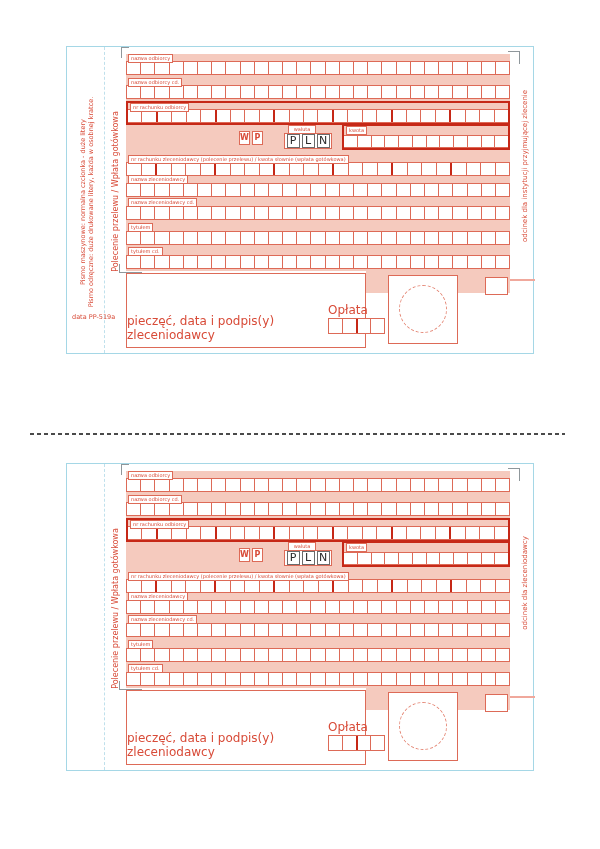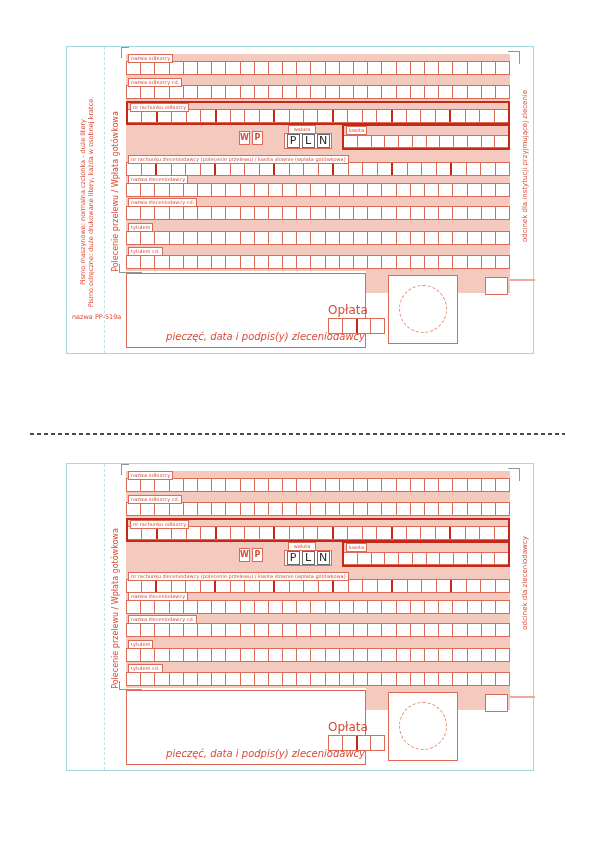--- a/index.html
+++ b/index.html
@@ -40,22 +40,22 @@
           color:var(--text-red);font-weight:bold;font-size:8px;line-height:12px;text-align:center;}
   .waluta-chip{left:162px;top:71px;width:28px;text-align:center;}
   .pln{position:absolute;left:158px;top:79px;width:48px;height:16px;background:#fff;
        border:1px solid var(--line-red);display:flex;gap:2px;align-items:center;justify-content:center;}
   .plncell{width:13px;height:14px;border:1px solid #6b6b6b;background:#fff;color:var(--value-dark);
            font-size:11px;line-height:12px;text-align:center;}
   
   .band{position:absolute;left:299px;top:224px;width:144px;height:22px;background:var(--form-pink);}
   .sig-box{position:absolute;left:59px;top:226px;width:240px;height:75px;background:#fff;
            border:1px solid var(--line-red);}
-  .sig-box span{position:absolute;bottom:5px;left:0;width:100%;text-align:right;
-                font-size:10px;color:var(--text-red);font-style:italic;}
+  .sig-box span{position:absolute;bottom:5px;left:0;width:100%;text-align:left;
+                font-size:12px;color:var(--text-red);}
   .fee-label{position:absolute;left:261px;top:256px;font-size:12px;color:var(--text-red);}
   .fee-cells{left:261px;top:271px;width:57px;height:16px;}
   .stamp-box{position:absolute;left:321px;top:228px;width:70px;height:69px;background:#fff;
              border:1px solid var(--line-red);}
   .stamp-circle{position:absolute;left:10px;top:9px;width:48px;height:48px;border-radius:50%;
                 border:1px dashed #e58a79;}
   .small-box{position:absolute;left:418px;top:230px;width:23px;height:18px;background:#fff;
              border:1px solid var(--line-red);}
   .thin-line{position:absolute;left:443px;top:232px;width:25px;height:2px;background:#f0a89c;}
   
@@ -69,21 +69,21 @@
 </style>
 </head>
 <body>
 
 <section class="form" style="top:46px">
   <div class="vdash"></div>
   <div class="vtext instr">
     <div>Pismo maszynowe: normalna czcionka - duże litery</div>
     <div>Pismo odręczne: duże drukowane litery, każda w osobnej kratce.</div>
   </div>
-  <div class="druk">nazwa PP-519a</div>
+  <div class="druk">data PP-519a</div>
   <div class="vtext vtitle">Polecenie przelewu / Wpłata gotówkowa</div>
   <div class="vtext vright">odcinek dla instytucji przyjmującej zlecenie</div>
 
   <div class="mark tl"></div>
   <div class="mark tr"></div>
   <div class="mark bl"></div>
 
   <div class="grid">
     <span class="chip" style="left:2px;top:0">nazwa odbiorcy</span>
     <div class="cells rw" style="top:7px">

